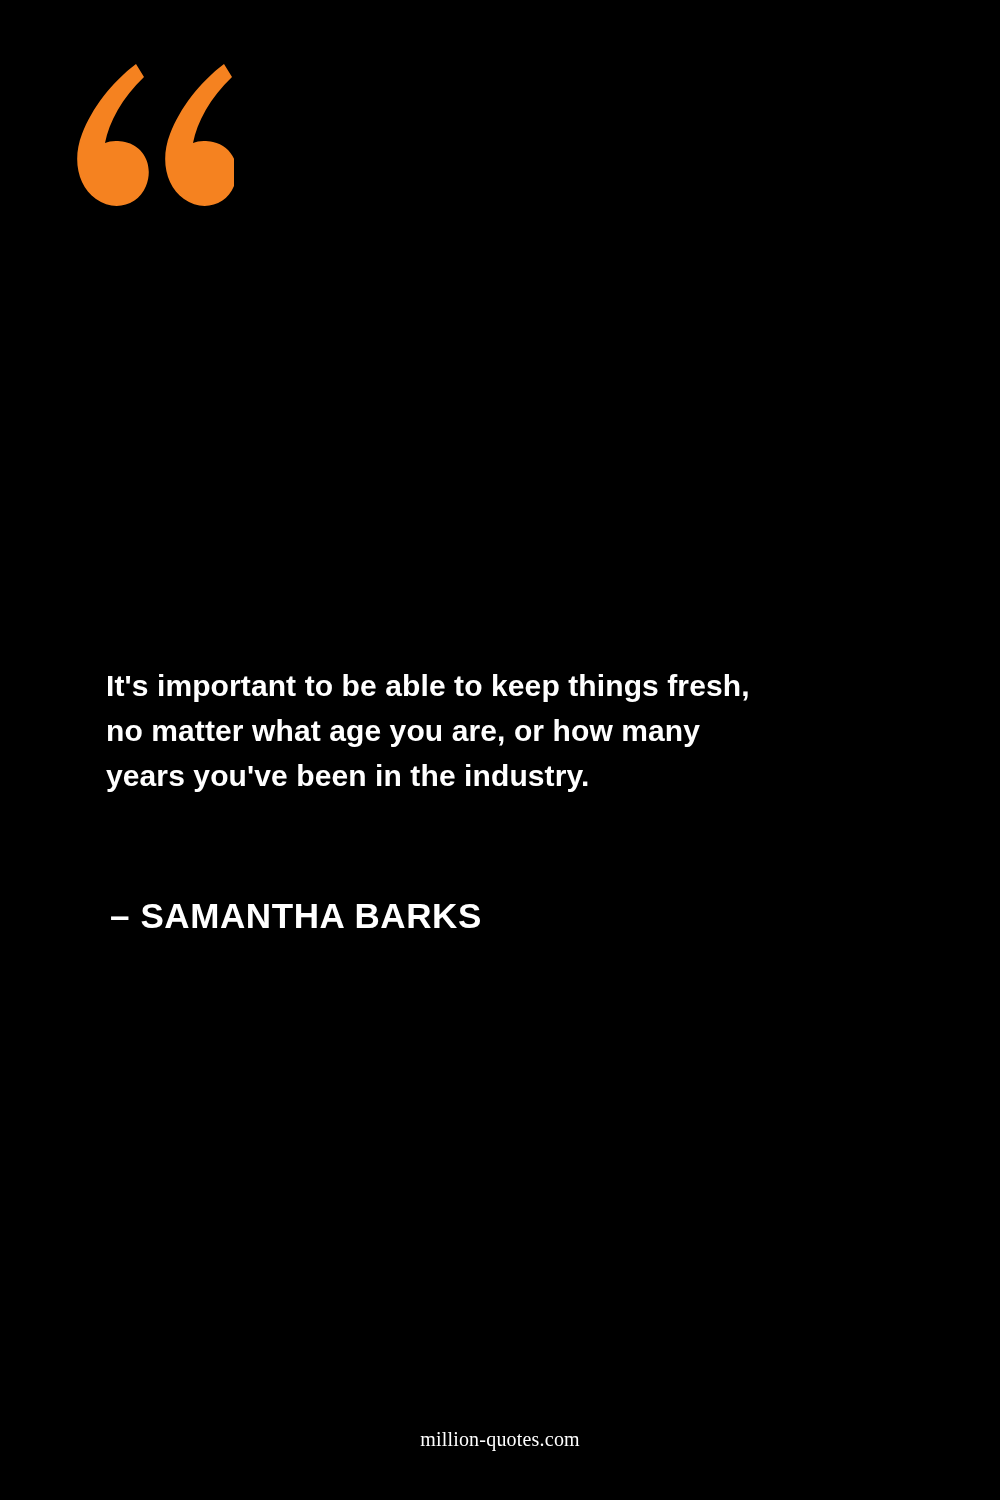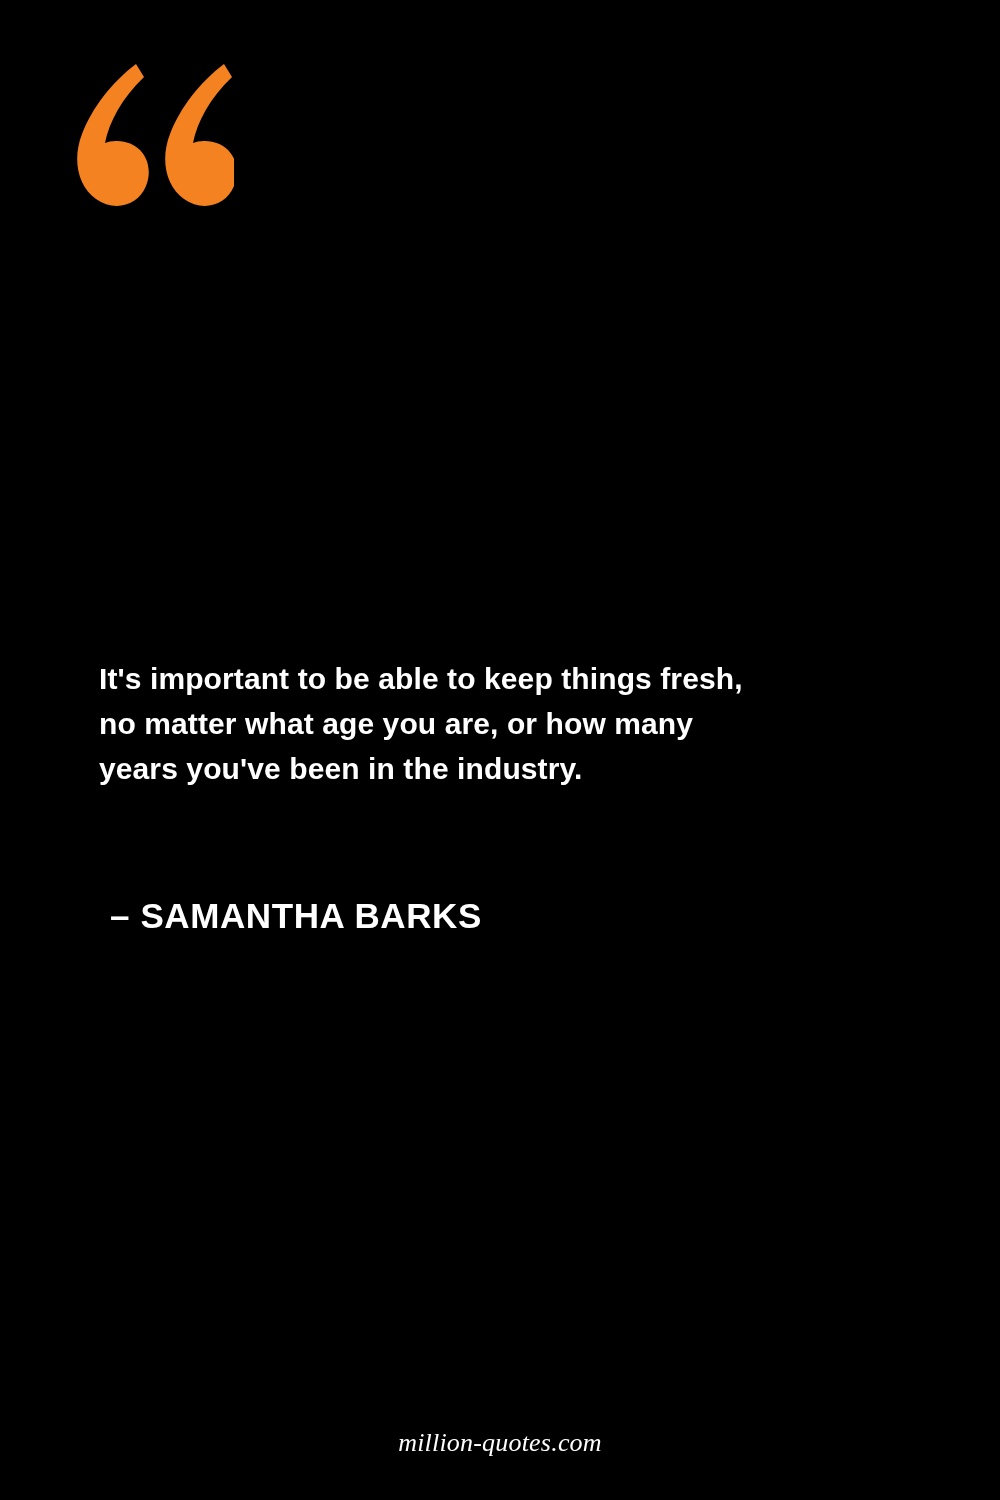--- a/index.html
+++ b/index.html
@@ -39,21 +39,21 @@
     width: 162px;
     height: 148px;
   }
   .quote-body {
     position: absolute;
     left: 98px;
     top: 655px;
     width: 700px;
   }
   .quote-text {
-    margin: 1px;
+    margin: 8px;
     color: #FFFFFF;
     font-family: "Liberation Sans", sans-serif;
     font-size: 30px;
     font-weight: 700;
     line-height: 45px;
     letter-spacing: 0.1px;
     width: 672px;
   }
   .attribution {
     position: absolute;
@@ -71,24 +71,23 @@
   .site-footer {
     position: absolute;
     left: 0;
     right: 0;
     top: 1428px;
     text-align: center;
   }
   .site-footer-text {
     color: #FFFFFF;
     font-family: "Liberation Serif", serif;
-    font-size: 26px;
+    font-size: 20px;
     font-weight: 400;
     letter-spacing: 0.2px;
-    font-style: italic;
   }
 </style>
 </head>
 <body>
 
 <div class="card">
 
   <div class="quote-mark">
     <svg viewBox="0 0 162 148" xmlns="http://www.w3.org/2000/svg" aria-hidden="true">
       <path d="M64 4 C40 22 20 48 10 74 C0 100 6 126 24 139 C42 152 66 146 74 126 C82 106 72 86 53 82 C44 80 38 81 33 83 C37 62 50 38 72 17 Z" fill="#F58220"></path>

